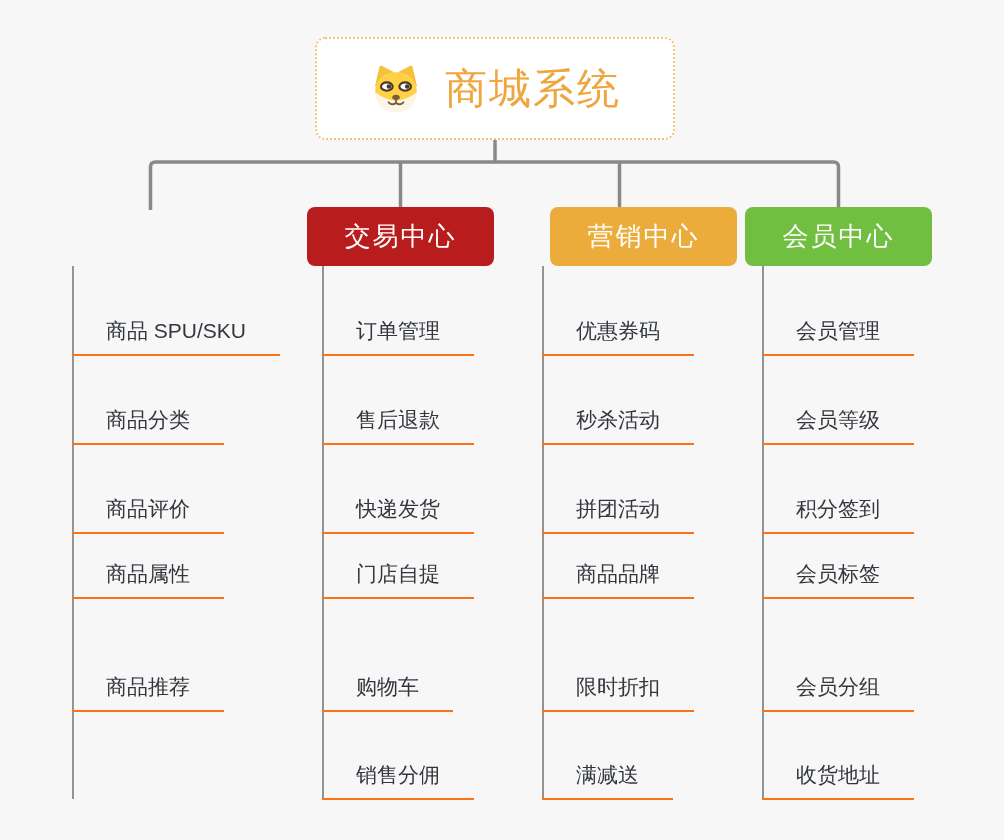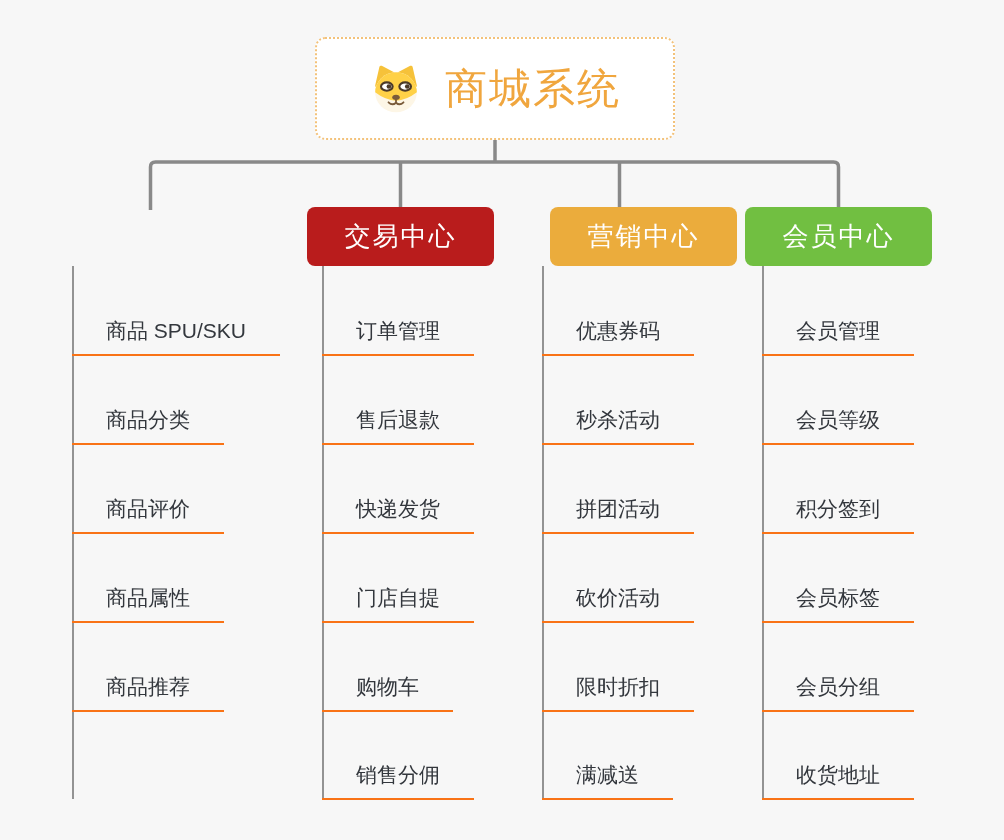--- a/index.html
+++ b/index.html
@@ -26,21 +26,21 @@
   .bx0{left:57px;} .bx1{left:307px;} .bx2{left:526px;margin-left:24px;} .bx3{left:745px;}
   
   .spine{position:absolute;top:266px;height:533px;width:2px;background:#939393;}
   .sp0{left:72px;} .sp1{left:322px;} .sp2{left:542px;} .sp3{left:762px;}
   
   .leaf{
     position:absolute;white-space:nowrap;color:#33373d;font-size:21px;
     line-height:26px;padding:0 34px 10px 34px;border-bottom:2px solid #f97316;
   }
   .lc0{left:72px;} .lc1{left:322px;} .lc2{left:542px;} .lc3{left:762px;}
-  .r0{top:318px;} .r1{top:407px;} .r2{top:496px;} .r3{top:585px;} .r4{top:674px;} .r5{top:762px;}
+  .r0{top:318px;} .r1{top:407px;} .r2{top:496px;} .r3{top:561px;} .r4{top:674px;} .r5{top:762px;}
 </style>
 </head>
 <body>
 
 <div class="canvas">
 
   <svg class="connectors" viewBox="0 0 1004 240" xmlns="http://www.w3.org/2000/svg">
     <path d="M495,140 L495,163" stroke="#898989" stroke-width="3.5" fill="none"></path>
     <path d="M150.5,210 L150.5,167 Q150.5,162 155.5,162 L833.5,162 Q838.5,162 838.5,167 L838.5,210" stroke="#898989" stroke-width="3.5" fill="none"></path>
     <path d="M400.5,161 L400.5,210" stroke="#898989" stroke-width="3.5" fill="none"></path>
@@ -77,21 +77,21 @@
   <div class="leaf lc1 r2">快递发货</div>
   <div class="leaf lc1 r3">门店自提</div>
   <div class="leaf lc1 r4">购物车</div>
   <div class="leaf lc1 r5">销售分佣</div>
 
   <div class="branch-box bx2" style="background: rgb(235, 172, 60);">营销中心</div>
   <div class="spine sp2"></div>
   <div class="leaf lc2 r0">优惠券码</div>
   <div class="leaf lc2 r1">秒杀活动</div>
   <div class="leaf lc2 r2">拼团活动</div>
-  <div class="leaf lc2 r3">砍价活动</div>
+  <div class="leaf lc2 r3">商品品牌</div>
   <div class="leaf lc2 r4">限时折扣</div>
   <div class="leaf lc2 r5">满减送</div>
 
   <div class="branch-box bx3" style="background: rgb(113, 191, 65);">会员中心</div>
   <div class="spine sp3"></div>
   <div class="leaf lc3 r0">会员管理</div>
   <div class="leaf lc3 r1">会员等级</div>
   <div class="leaf lc3 r2">积分签到</div>
   <div class="leaf lc3 r3">会员标签</div>
   <div class="leaf lc3 r4">会员分组</div>

